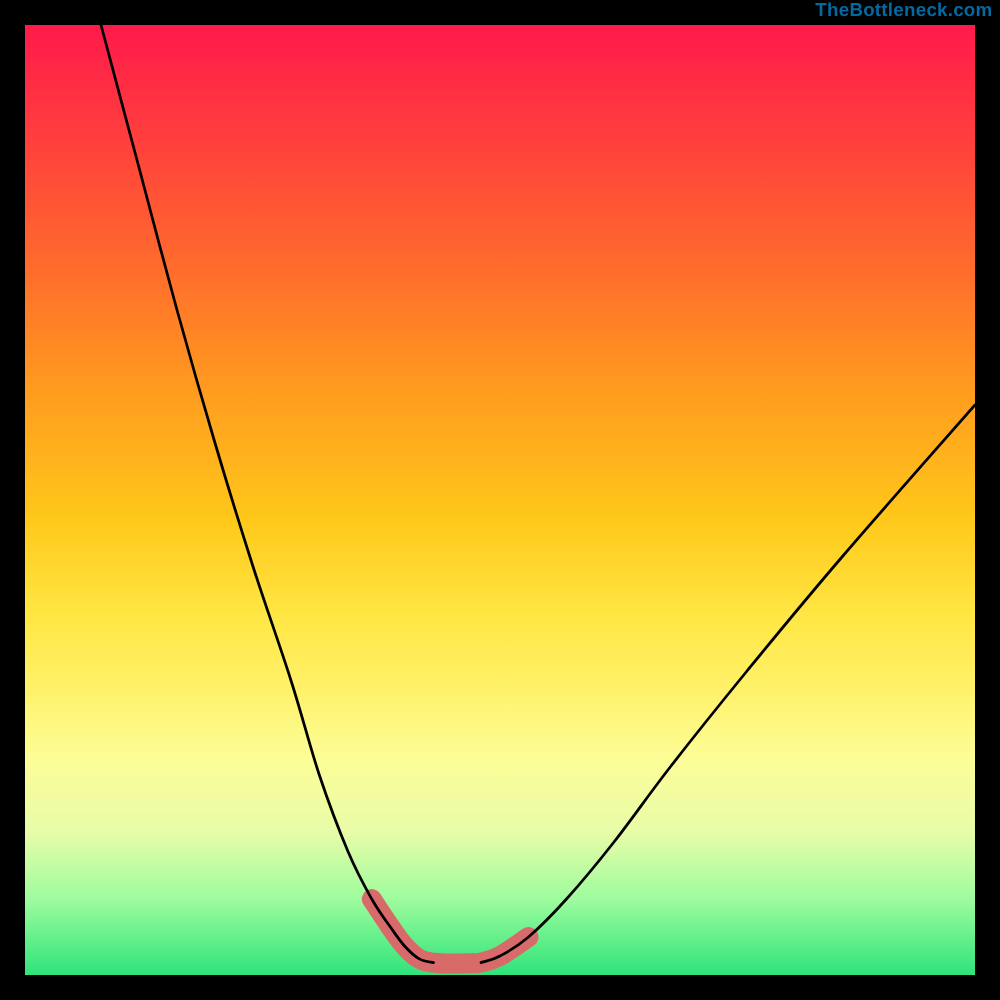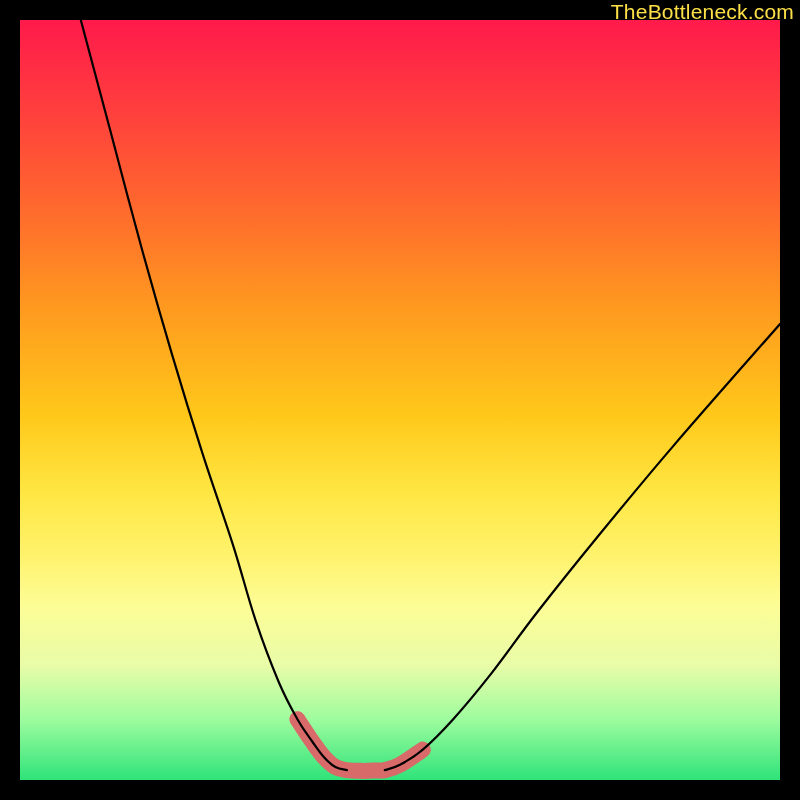--- a/index.html
+++ b/index.html
@@ -37,23 +37,23 @@
       #fdfd96 77%,
       #e8fca8 85%,
       #9efc9e 92%,
       #2fe37a 100%
     );
   }
   .watermark {
     position: absolute;
     top: 0px;
     right: 6px;
-    color: #fde047;
-    font-size: 21px;
-    font-weight: 400;
+    color: #0369a1;
+    font-size: 15px;
+    font-weight: 700;
     letter-spacing: 0.2px;
     user-select: none;
   }
   svg.curves {
     position: absolute;
     left: 0;
     top: 0;
     width: 760px;
     height: 760px;
   }

